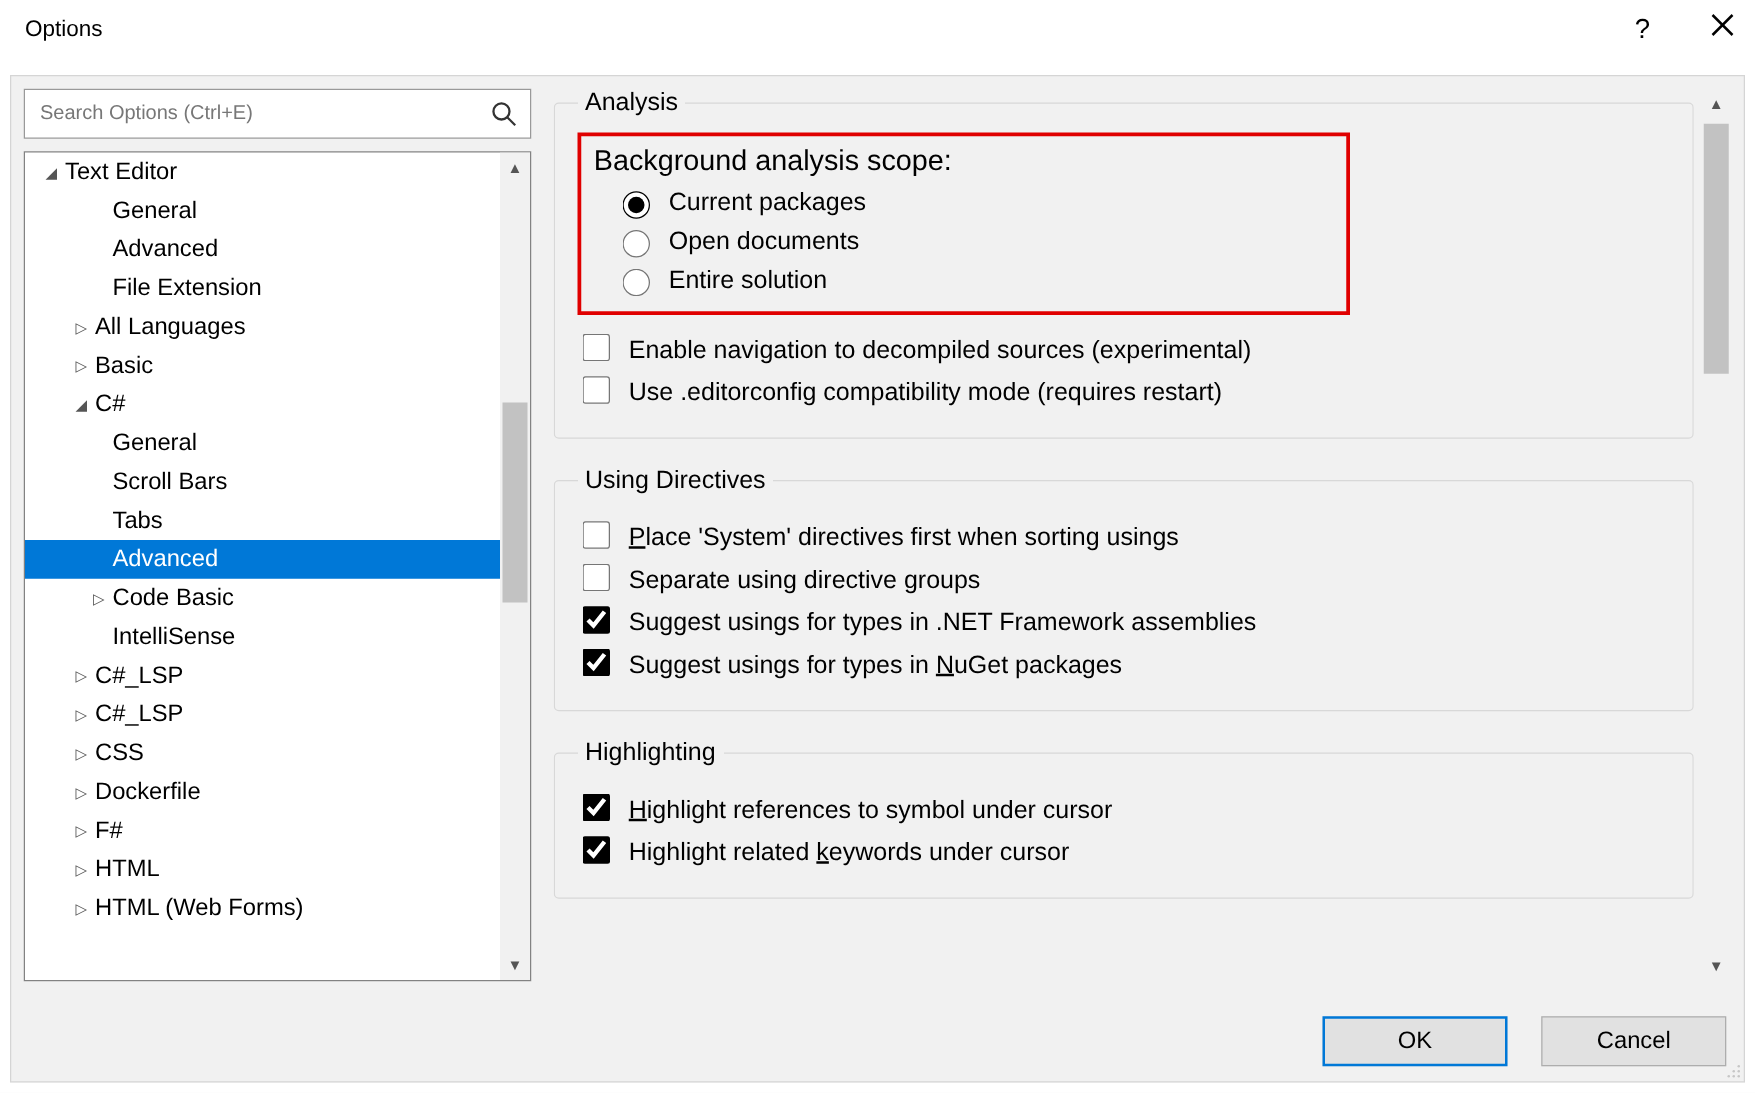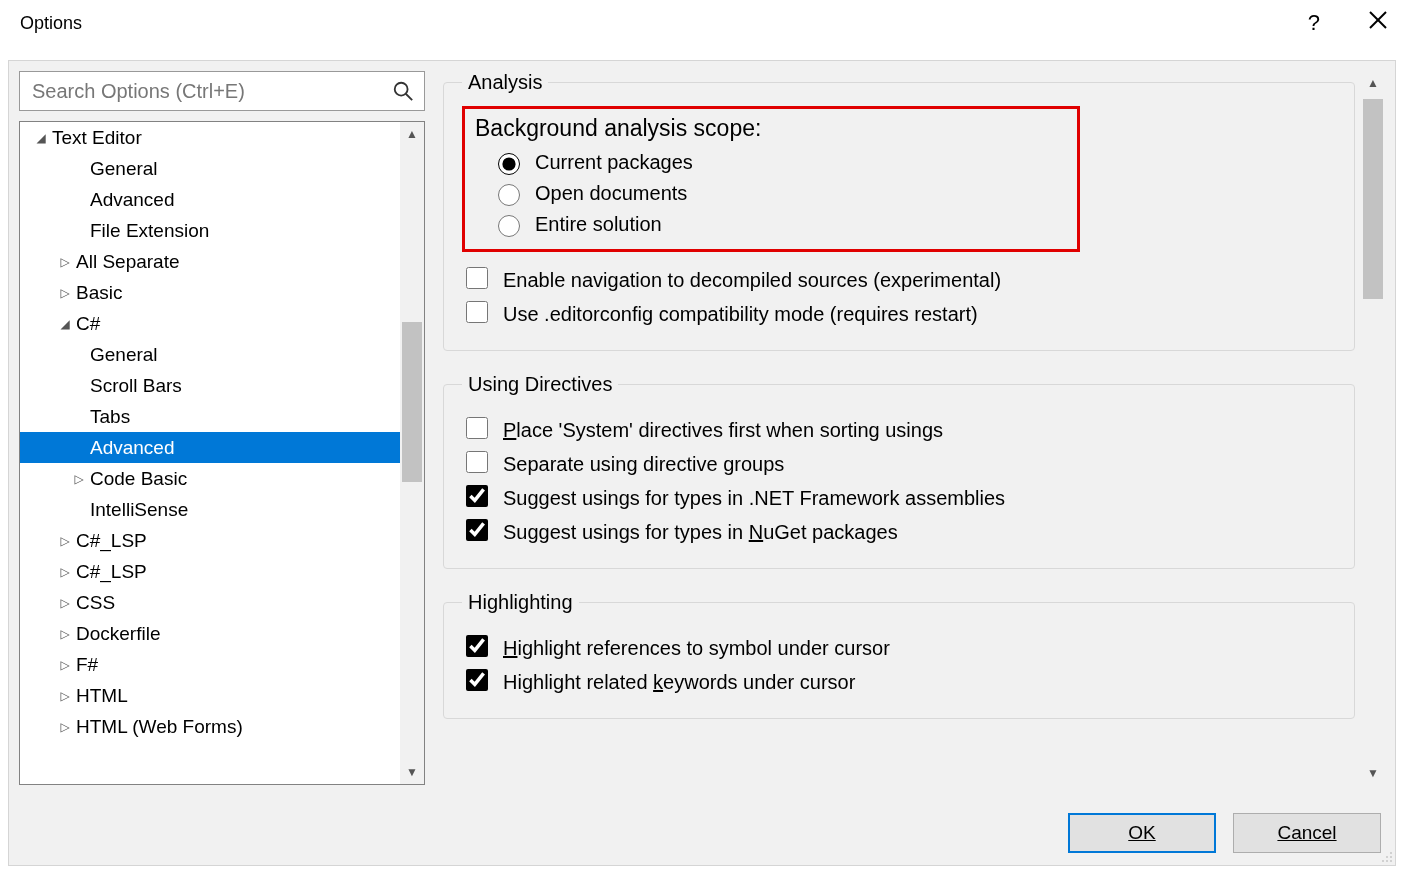--- a/index.html
+++ b/index.html
@@ -6,21 +6,21 @@
   html, body { margin: 0; padding: 0; font-family: "Segoe UI", Tahoma, sans-serif; font-size: 15px; color: #000; background: #fff; }
   .window { width: 1404px; height: 874px; background: #fff; position: relative; }
   .titlebar { display: flex; align-items: center; justify-content: space-between; height: 46px; padding: 0 16px 0 20px; }
   .titlebar .title { font-size: 18px; }
   .titlebar .icons { display: flex; gap: 48px; align-items: center; }
   .titlebar .icons span { font-size: 22px; cursor: pointer; }
   .body { position: absolute; top: 60px; left: 8px; right: 8px; bottom: 8px; background: #f1f1f1; border: 1px solid #d5d5d5; padding: 10px; }
   .cols { display: flex; gap: 18px; height: calc(100% - 70px); }
   .left { width: 406px; display: flex; flex-direction: column; }
   .searchbox { display: flex; align-items: center; border: 1px solid #999; background: #fff; height: 40px; padding: 0 10px; }
-  .searchbox input { flex: 1; border: none; outline: none; font-size: 20px; background: transparent; color: #4d7c0f; }
+  .searchbox input { flex: 1; border: none; outline: none; font-size: 16px; background: transparent; color: #4d7c0f; }
   .searchbox input::placeholder { color: #777; }
   .search-icon { width: 22px; height: 22px; }
   .tree-wrap { position: relative; flex: 1; margin-top: 10px; border: 1px solid #828282; background: #fff; overflow: hidden; }
   .tree { position: absolute; top: 0; left: 0; right: 24px; bottom: 0; overflow: hidden; }
   .tree-scroll { position: absolute; top: 0; right: 0; width: 24px; height: 100%; background: #f1f1f1; }
   .tree-scroll .arrow { position: absolute; left: 0; right: 0; height: 24px; display:flex; align-items:center; justify-content:center; font-size:12px; color:#555; }
   .tree-scroll .arrow.up { top: 0; }
   .tree-scroll .arrow.down { bottom: 0; }
   .tree-scroll .thumb { position: absolute; left: 2px; right: 2px; top: 200px; height: 160px; background: #c2c2c2; }
   .tree-item { display: flex; align-items: center; height: 31px; font-size: 19px; cursor: pointer; white-space: nowrap; }
@@ -39,21 +39,21 @@
   .panel-content { position: absolute; top:0; left:0; right:30px; bottom:0; overflow: hidden; }
   fieldset.group { border: 1px solid #d8d8d8; border-radius: 4px; padding: 12px 18px 18px 18px; margin: 0 0 22px 0; }
   fieldset.group legend { font-size: 20px; padding: 0 6px; }
   .field-label { font-size: 23px; margin-bottom: 8px; margin-left: 6px; }
   .radio-row, .check-row { display:flex; align-items:center; gap: 12px; font-size: 20px; margin: 6px 0 6px 24px; }
   .check-row { margin-left: 0; align-items: flex-end; }
   input[type=radio] { width: 22px; height: 22px; accent-color: #000; }
   input[type=checkbox] { width: 22px; height: 22px; accent-color: #000; }
   .highlight-box { border: 3px solid #e00000; padding: 6px 4px 6px 4px; margin-bottom: 12px; width: 618px; }
   .u { text-decoration: underline; }
-  .footer { position: absolute; bottom: 12px; right: 14px; display: flex; gap: 17px; text-decoration: underline; }
+  .footer { position: absolute; bottom: 12px; right: 14px; display: flex; gap: 27px; }
   .btn { width: 148px; height: 40px; font-size: 19px; background: #e1e1e1; border: 1px solid #adadad; cursor: pointer; }
   .btn.primary { border: 2px solid #0078d7; }
   .cutoff { overflow: hidden; }
   .resize-grip { position:absolute; right:2px; bottom:2px; width:14px; height:14px; opacity:0.3; }
 </style>
 </head>
 <body>
 
 <div class="window">
   <div class="titlebar">
@@ -92,21 +92,21 @@
               <div class="tree-item pad-3">
                 <span class="exp"></span>
                 <span>Advanced</span>
               </div>
               <div class="tree-item pad-3">
                 <span class="exp"></span>
                 <span>File Extension</span>
               </div>
               <div class="tree-item pad-2">
                 <span class="exp">▷</span>
-                <span>All Separate</span>
+                <span>All Languages</span>
               </div>
               <div class="tree-item pad-2">
                 <span class="exp">▷</span>
                 <span>Basic</span>
               </div>
               <div class="tree-item pad-2">
                 <span class="exp">◢</span>
                 <span>C#</span>
               </div>
               <div class="tree-item pad-3">

